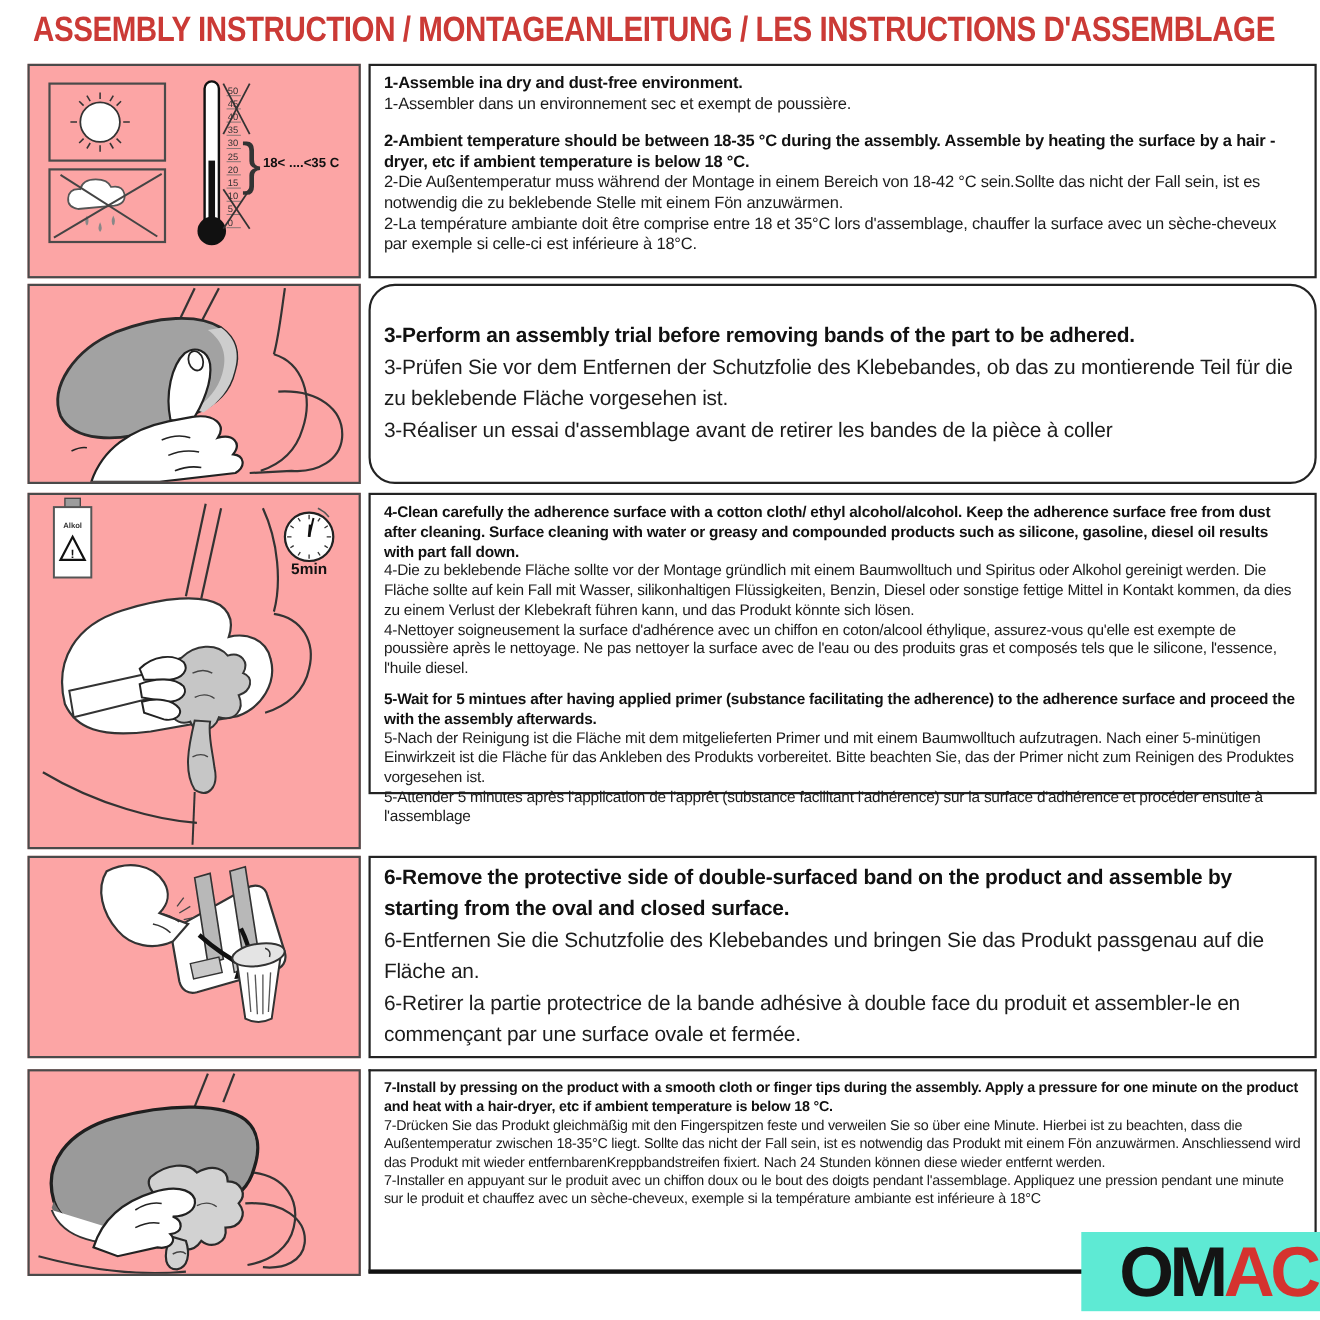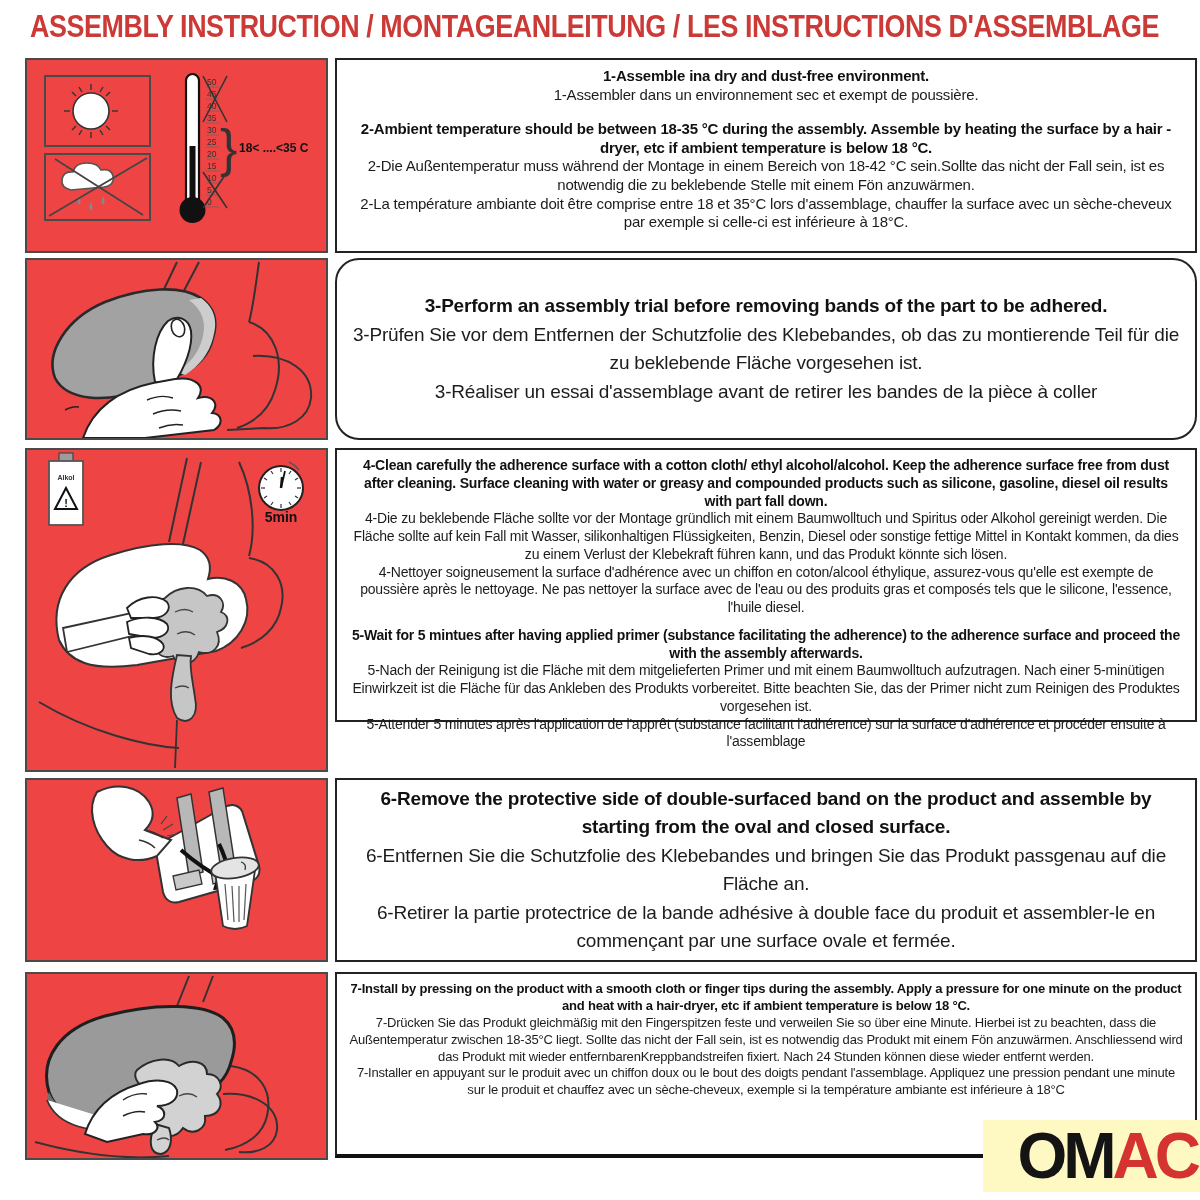--- a/index.html
+++ b/index.html
@@ -7,37 +7,37 @@
     width:1200px;height:1200px;position:relative;background:#ffffff;
     font-family:"Liberation Sans", sans-serif;overflow:hidden;color:#1a1a1a;
   }
   .title{
     position:absolute;left:30px;top:8px;font-size:32px;font-weight:700;
     color:#cb3a36;letter-spacing:-0.5px;white-space:nowrap;
     transform:scaleX(0.84);transform-origin:left top;
   }
   .illustration-box{
     position:absolute;left:25px;width:303px;box-sizing:border-box;
-    border:2.5px solid #4a4a4a;background:#ef4444;display:flex;align-items:center;justify-content:center;
+    border:2.5px solid #4a4a4a;background:#fca5a5;display:flex;align-items:center;justify-content:center;
   }
   .text-box{
     position:absolute;left:335px;width:862px;box-sizing:border-box;
-    border:2px solid #232323;background:#fff;padding:7px 12px 4px 12px;text-align:center;
+    border:2px solid #232323;background:#fff;padding:7px 12px 4px 12px;
   }
   .text-box.centered{display:flex;flex-direction:column;justify-content:center;padding-top:0;padding-bottom:0;}
   .p{margin:0;font-size:15px;line-height:1.24;letter-spacing:-0.2px;color:#1c1c1c;}
   .p.b{font-weight:700;color:#111;}
   .p.lg{font-size:19px;line-height:1.5;}
   .p.md{font-size:14px;line-height:1.27;}
   .p.m5{font-size:13px;line-height:1.3;}
   .gap16{height:16px;}
   .gap12{height:10px;}
   svg{display:block;}
   .logo{
-    position:absolute;left:983px;top:1120px;width:214px;height:72px;background:#fef9c3;
+    position:absolute;left:983px;top:1120px;width:214px;height:72px;background:#5eead4;
     display:flex;align-items:center;justify-content:flex-end;z-index:5;
     font-size:64px;font-weight:700;letter-spacing:-4px;line-height:1;padding-right:4px;
   }
   .logo .blk{color:#141414;}
   .logo .red{color:#d5332f;text-align:center;}
 </style>
 </head>
 <body>
 
 <div class="title">ASSEMBLY INSTRUCTION / MONTAGEANLEITUNG / LES INSTRUCTIONS D'ASSEMBLAGE</div>

